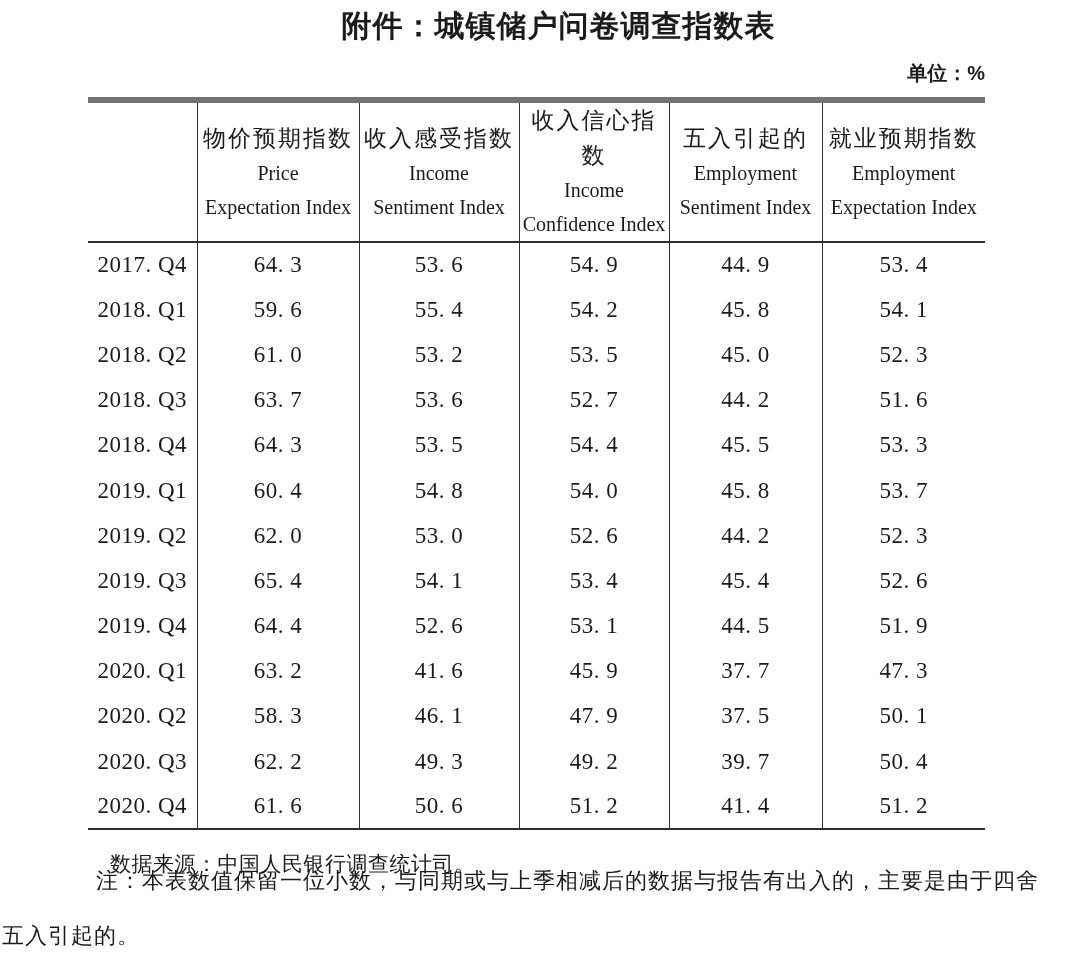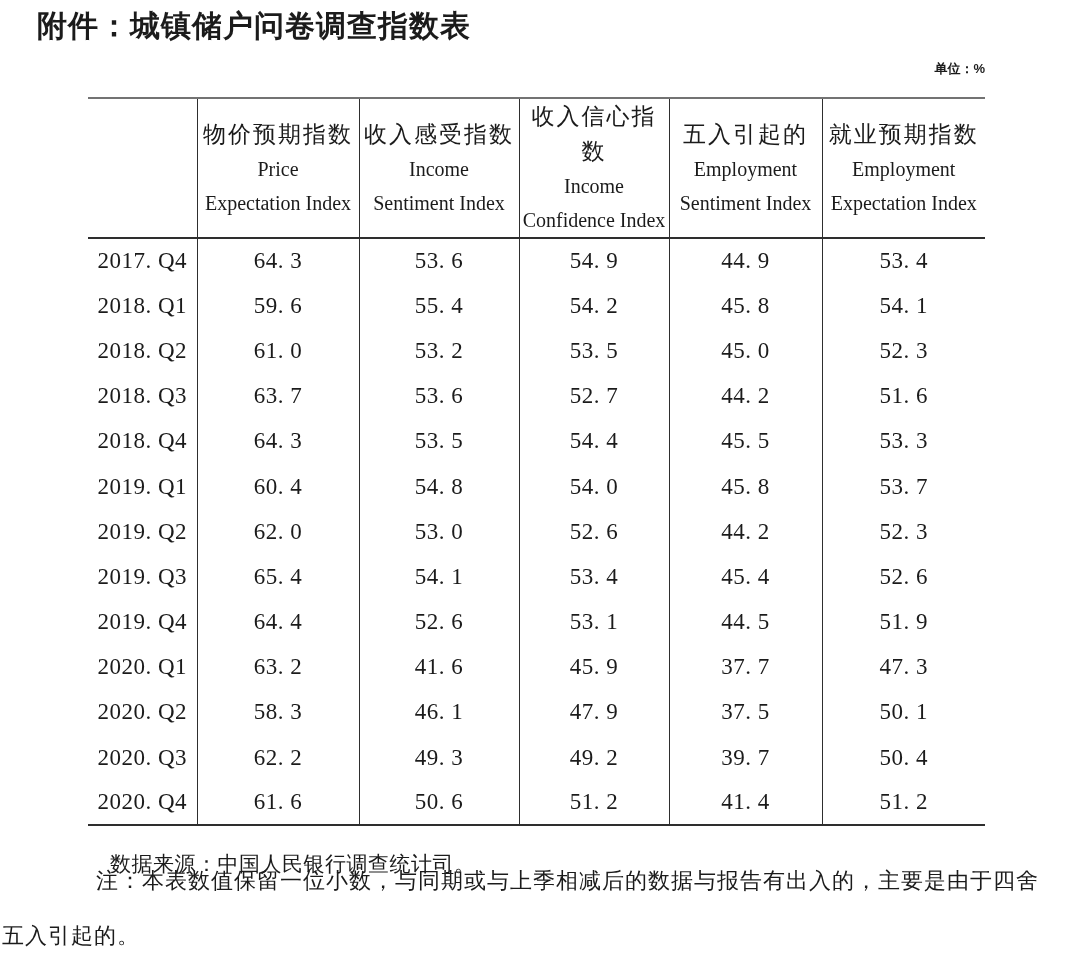--- a/index.html
+++ b/index.html
@@ -11,44 +11,45 @@
     background: #ffffff;
     color: #1b1b1b;
     font-family: "Liberation Serif", "DejaVu Serif", serif;
     overflow: hidden;
   }
   .title {
     position: absolute;
     top: 6px;
     left: 0;
     width: 100%;
+    text-align: center;
     font-family: Liberation Sans, sans-serif;
     font-weight: bold;
     font-size: 30px;
     letter-spacing: 1px;
     padding-left: 37px;
   }
   .unit {
     position: absolute;
     top: 60px;
     left: 88px;
     width: 897px;
     text-align: right;
     font-family: "Liberation Sans", sans-serif;
     font-weight: bold;
-    font-size: 13px;
+    font-size: 20px;
   }
   table.index {
     position: absolute;
     top: 97px;
     left: 88px;
     width: 897px;
     border-collapse: collapse;
     table-layout: fixed;
-    border-top: 2px solid #737373;
+    border-top: 6px solid #737373;
     border-bottom: 2px solid #2e2e2e;
   }
   table.index thead tr { border-bottom: 2px solid #2e2e2e; }
   table.index th, table.index td {
     border-left: 1.5px solid #2e2e2e;
     text-align: center;
     vertical-align: middle;
     padding: 0;
     font-weight: normal;
   }

